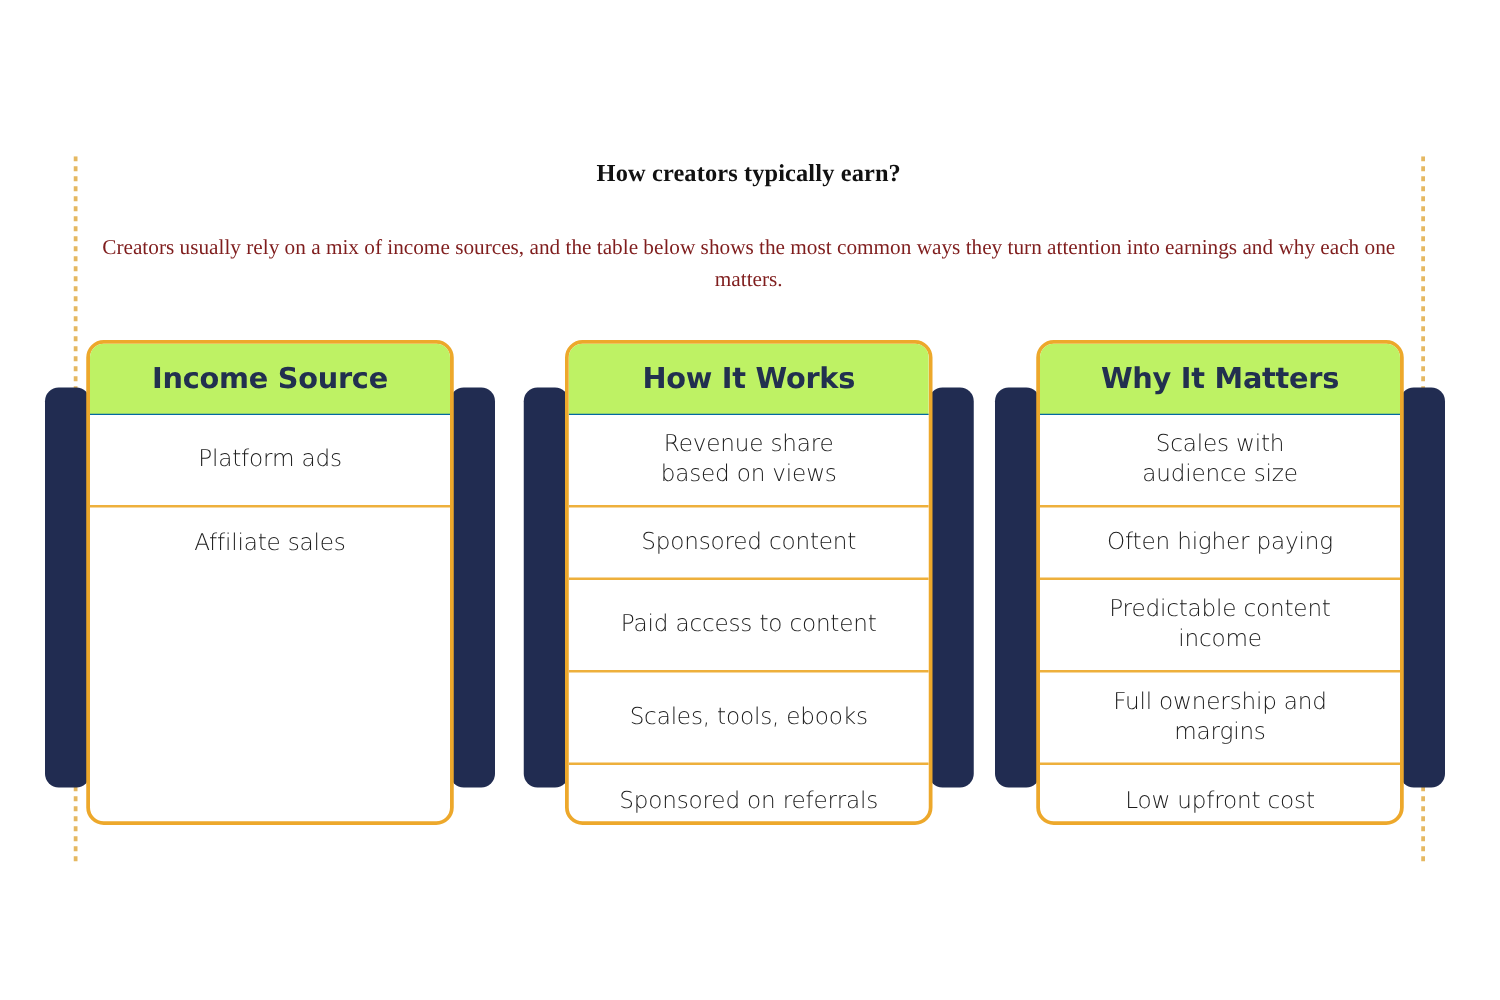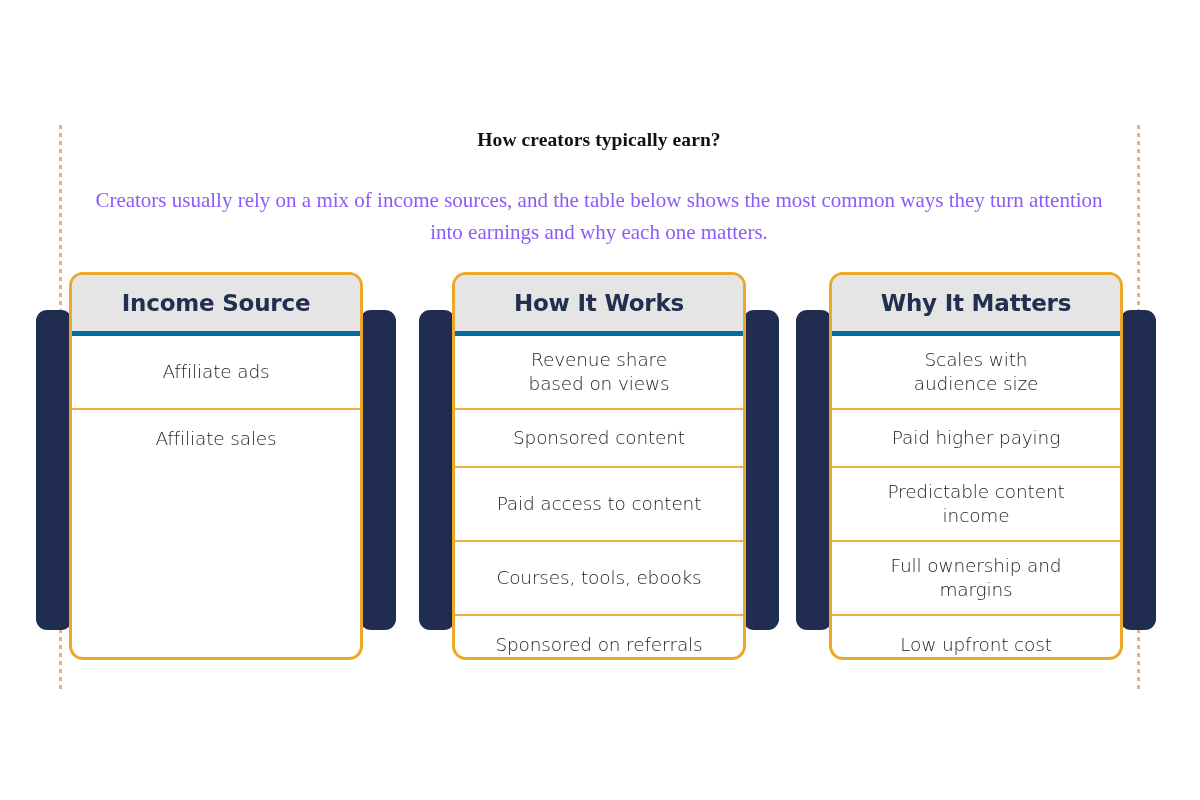--- a/index.html
+++ b/index.html
@@ -52,22 +52,22 @@
     font-weight: 700;
     font-size: 19.5px;
     color: #111111;
     letter-spacing: .1px;
     margin: 0 0 34px 0;
     line-height: 1.2;
   }
   .head-sub {
     font-family: "Liberation Serif", serif;
     font-weight: 400;
-    font-size: 21px;
-    color: #8b5cf6;
+    font-size: 17px;
+    color: #7f1d1d;
     line-height: 1.5;
     margin: 0 auto;
     max-width: 1036px;
   }
 
   
   .table-area {
     position: absolute;
     left: 0;
     top: 272px;
@@ -108,25 +108,25 @@
     border-radius: 14px;
     box-sizing: border-box;
     overflow: hidden;
     display: flex;
     flex-direction: column;
   }
 
   .card-head {
     height: 56px;
     flex: 0 0 56px;
-    border-bottom: 5px solid #0369a1;
+    border-bottom: 1px solid #0369a1;
     display: flex;
     align-items: center;
     justify-content: center;
-    background: #e5e5e5;
+    background: #bef264;
   }
   .card-head-text {
     font-family: "DejaVu Sans", sans-serif;
     font-weight: 700;
     font-size: 23px;
     color: #22304f;
     letter-spacing: -0.2px;
     line-height: 1;
   }
 
@@ -177,21 +177,21 @@
 
     <div class="col col-0">
       <div class="slab slab-l"></div>
       <div class="slab slab-r"></div>
       <div class="card">
         <div class="card-head">
           <span class="card-head-text">Income Source</span>
         </div>
         <div class="rows">
           <div class="row h2">
-            <span class="row-text">Affiliate ads</span>
+            <span class="row-text">Platform ads</span>
           </div>
           <div class="row h1">
             <span class="row-text">Affiliate sales</span>
           </div>
         </div>
       </div>
     </div>
 
     <div class="col col-1">
       <div class="slab slab-l"></div>
@@ -205,21 +205,21 @@
             <span class="row-text">Revenue share
 based on views</span>
           </div>
           <div class="row h1">
             <span class="row-text">Sponsored content</span>
           </div>
           <div class="row h2">
             <span class="row-text">Paid access to content</span>
           </div>
           <div class="row h2">
-            <span class="row-text">Courses, tools, ebooks</span>
+            <span class="row-text">Scales, tools, ebooks</span>
           </div>
           <div class="row h1">
             <span class="row-text">Sponsored on referrals</span>
           </div>
         </div>
       </div>
     </div>
 
     <div class="col col-2">
       <div class="slab slab-l"></div>
@@ -227,21 +227,21 @@
       <div class="card">
         <div class="card-head">
           <span class="card-head-text">Why It Matters</span>
         </div>
         <div class="rows">
           <div class="row h2">
             <span class="row-text">Scales with
 audience size</span>
           </div>
           <div class="row h1">
-            <span class="row-text">Paid higher paying</span>
+            <span class="row-text">Often higher paying</span>
           </div>
           <div class="row h2">
             <span class="row-text">Predictable content
 income</span>
           </div>
           <div class="row h2">
             <span class="row-text">Full ownership and
 margins</span>
           </div>
           <div class="row h1">

